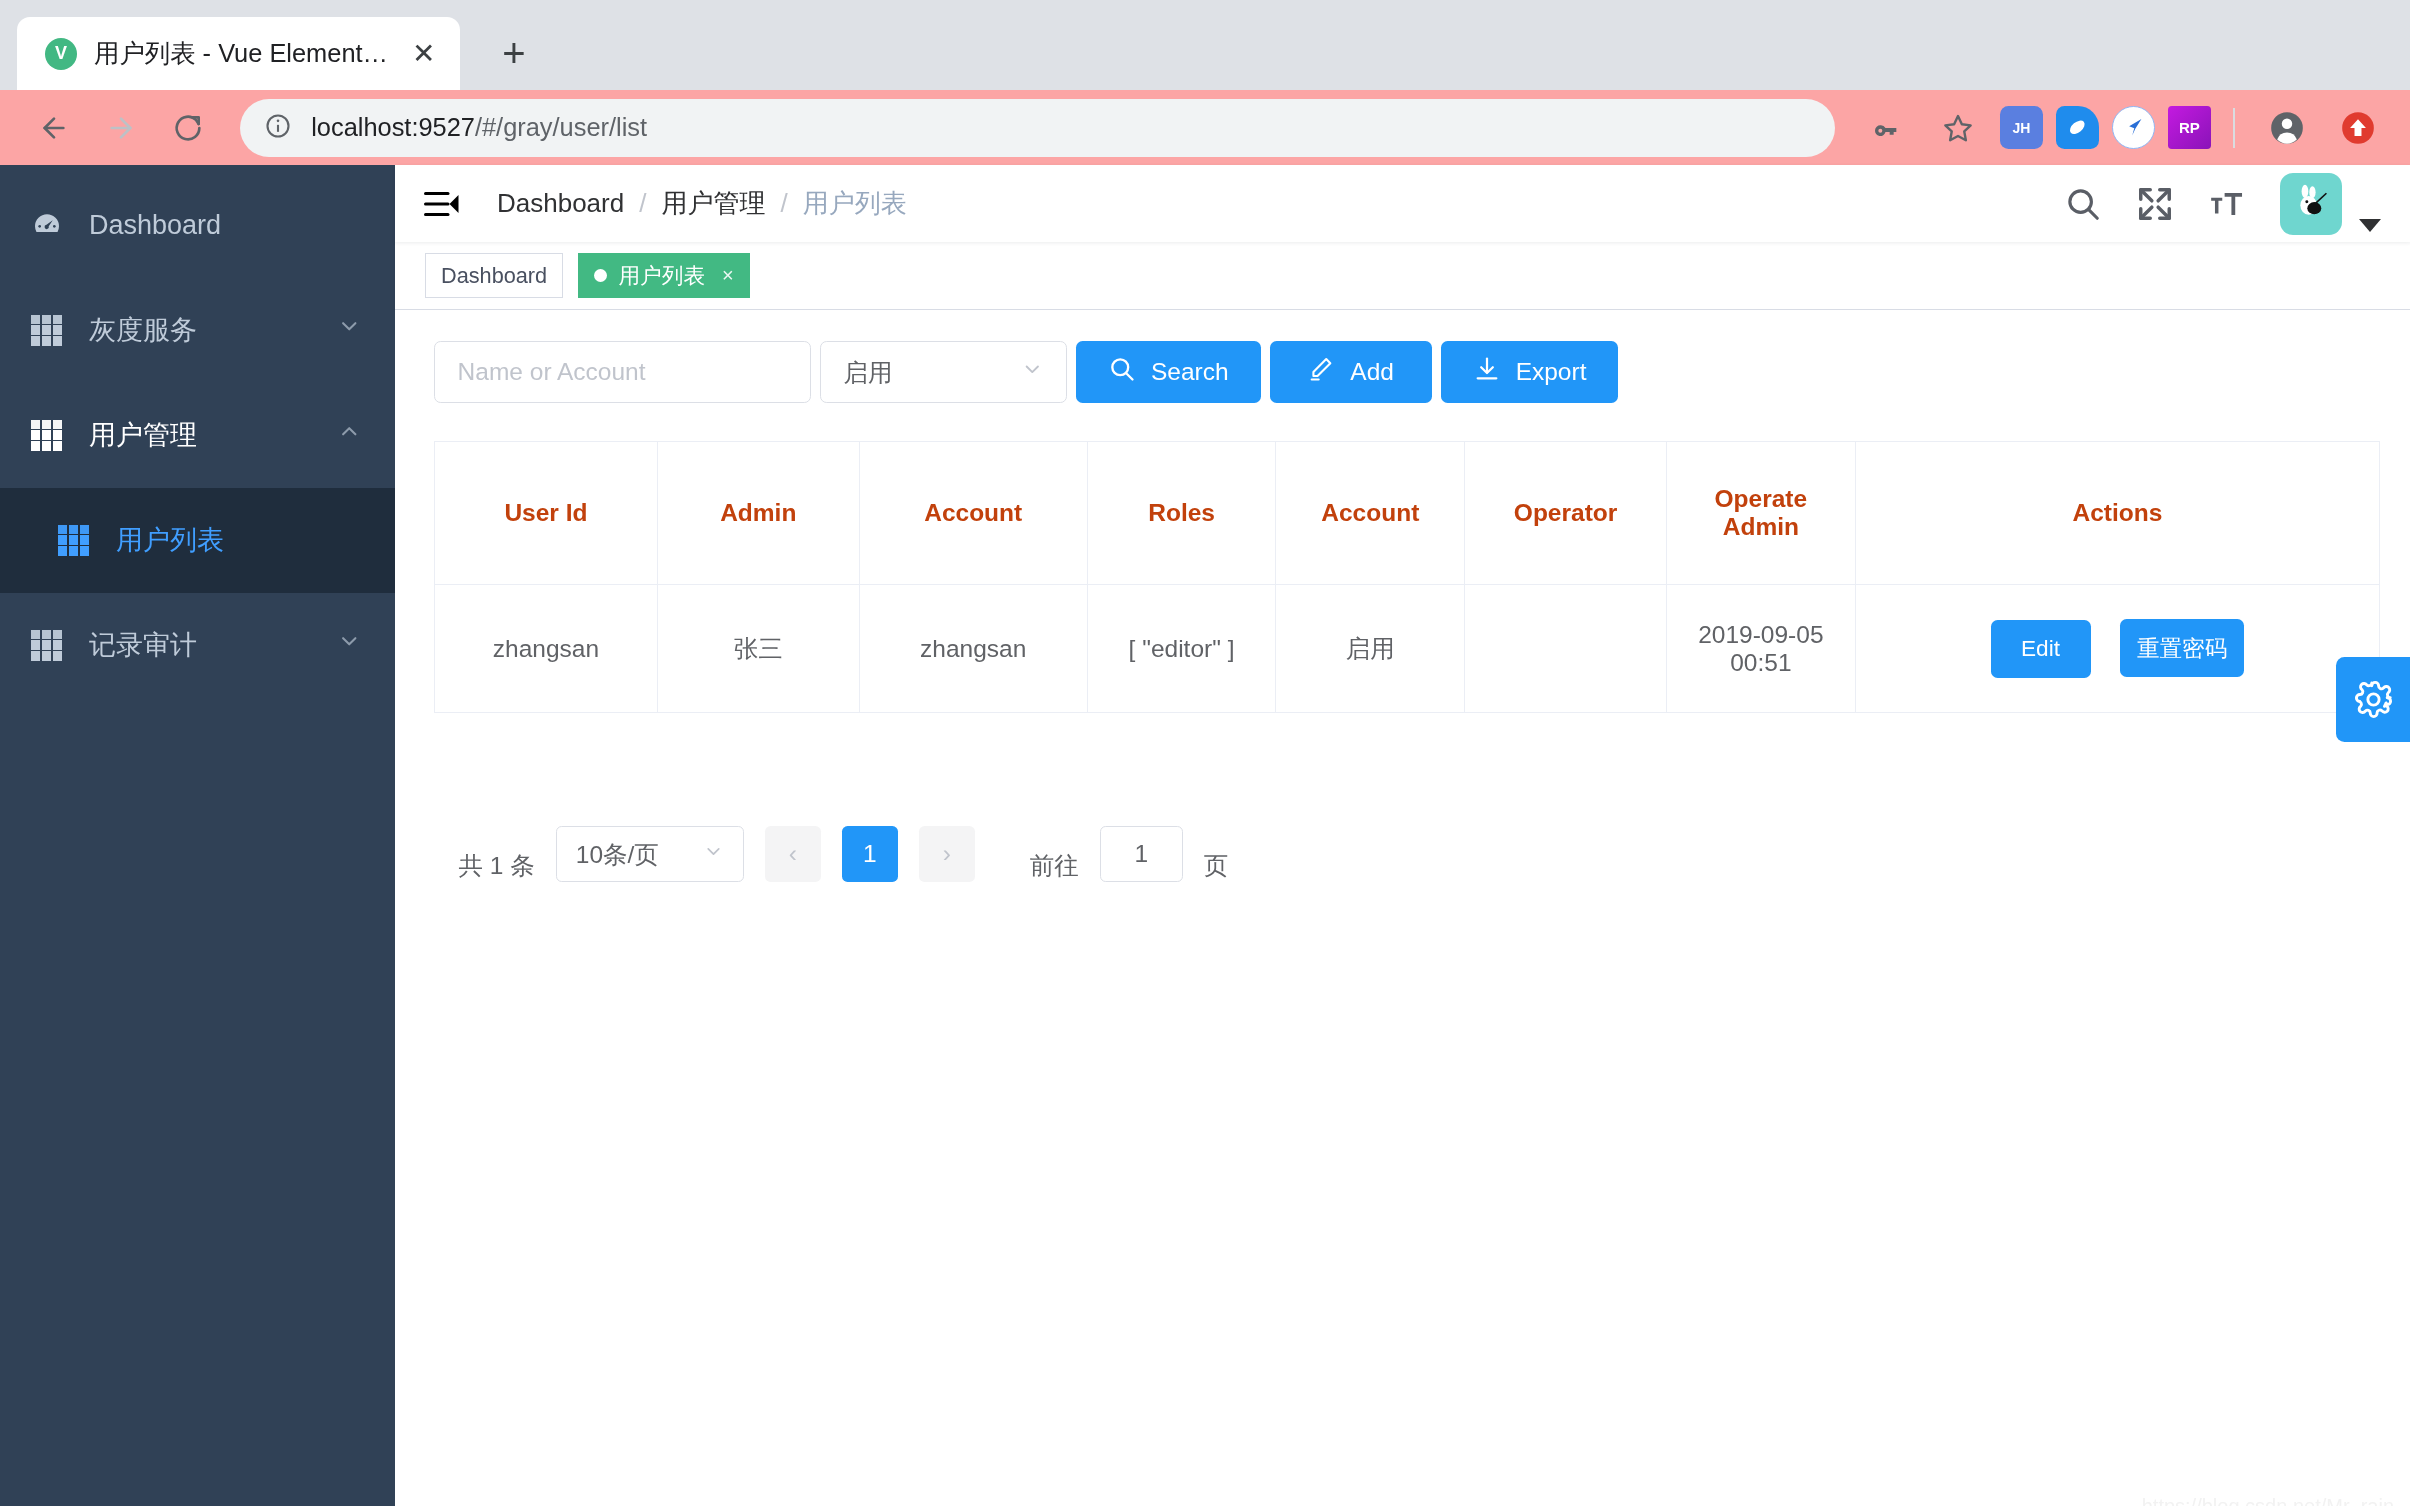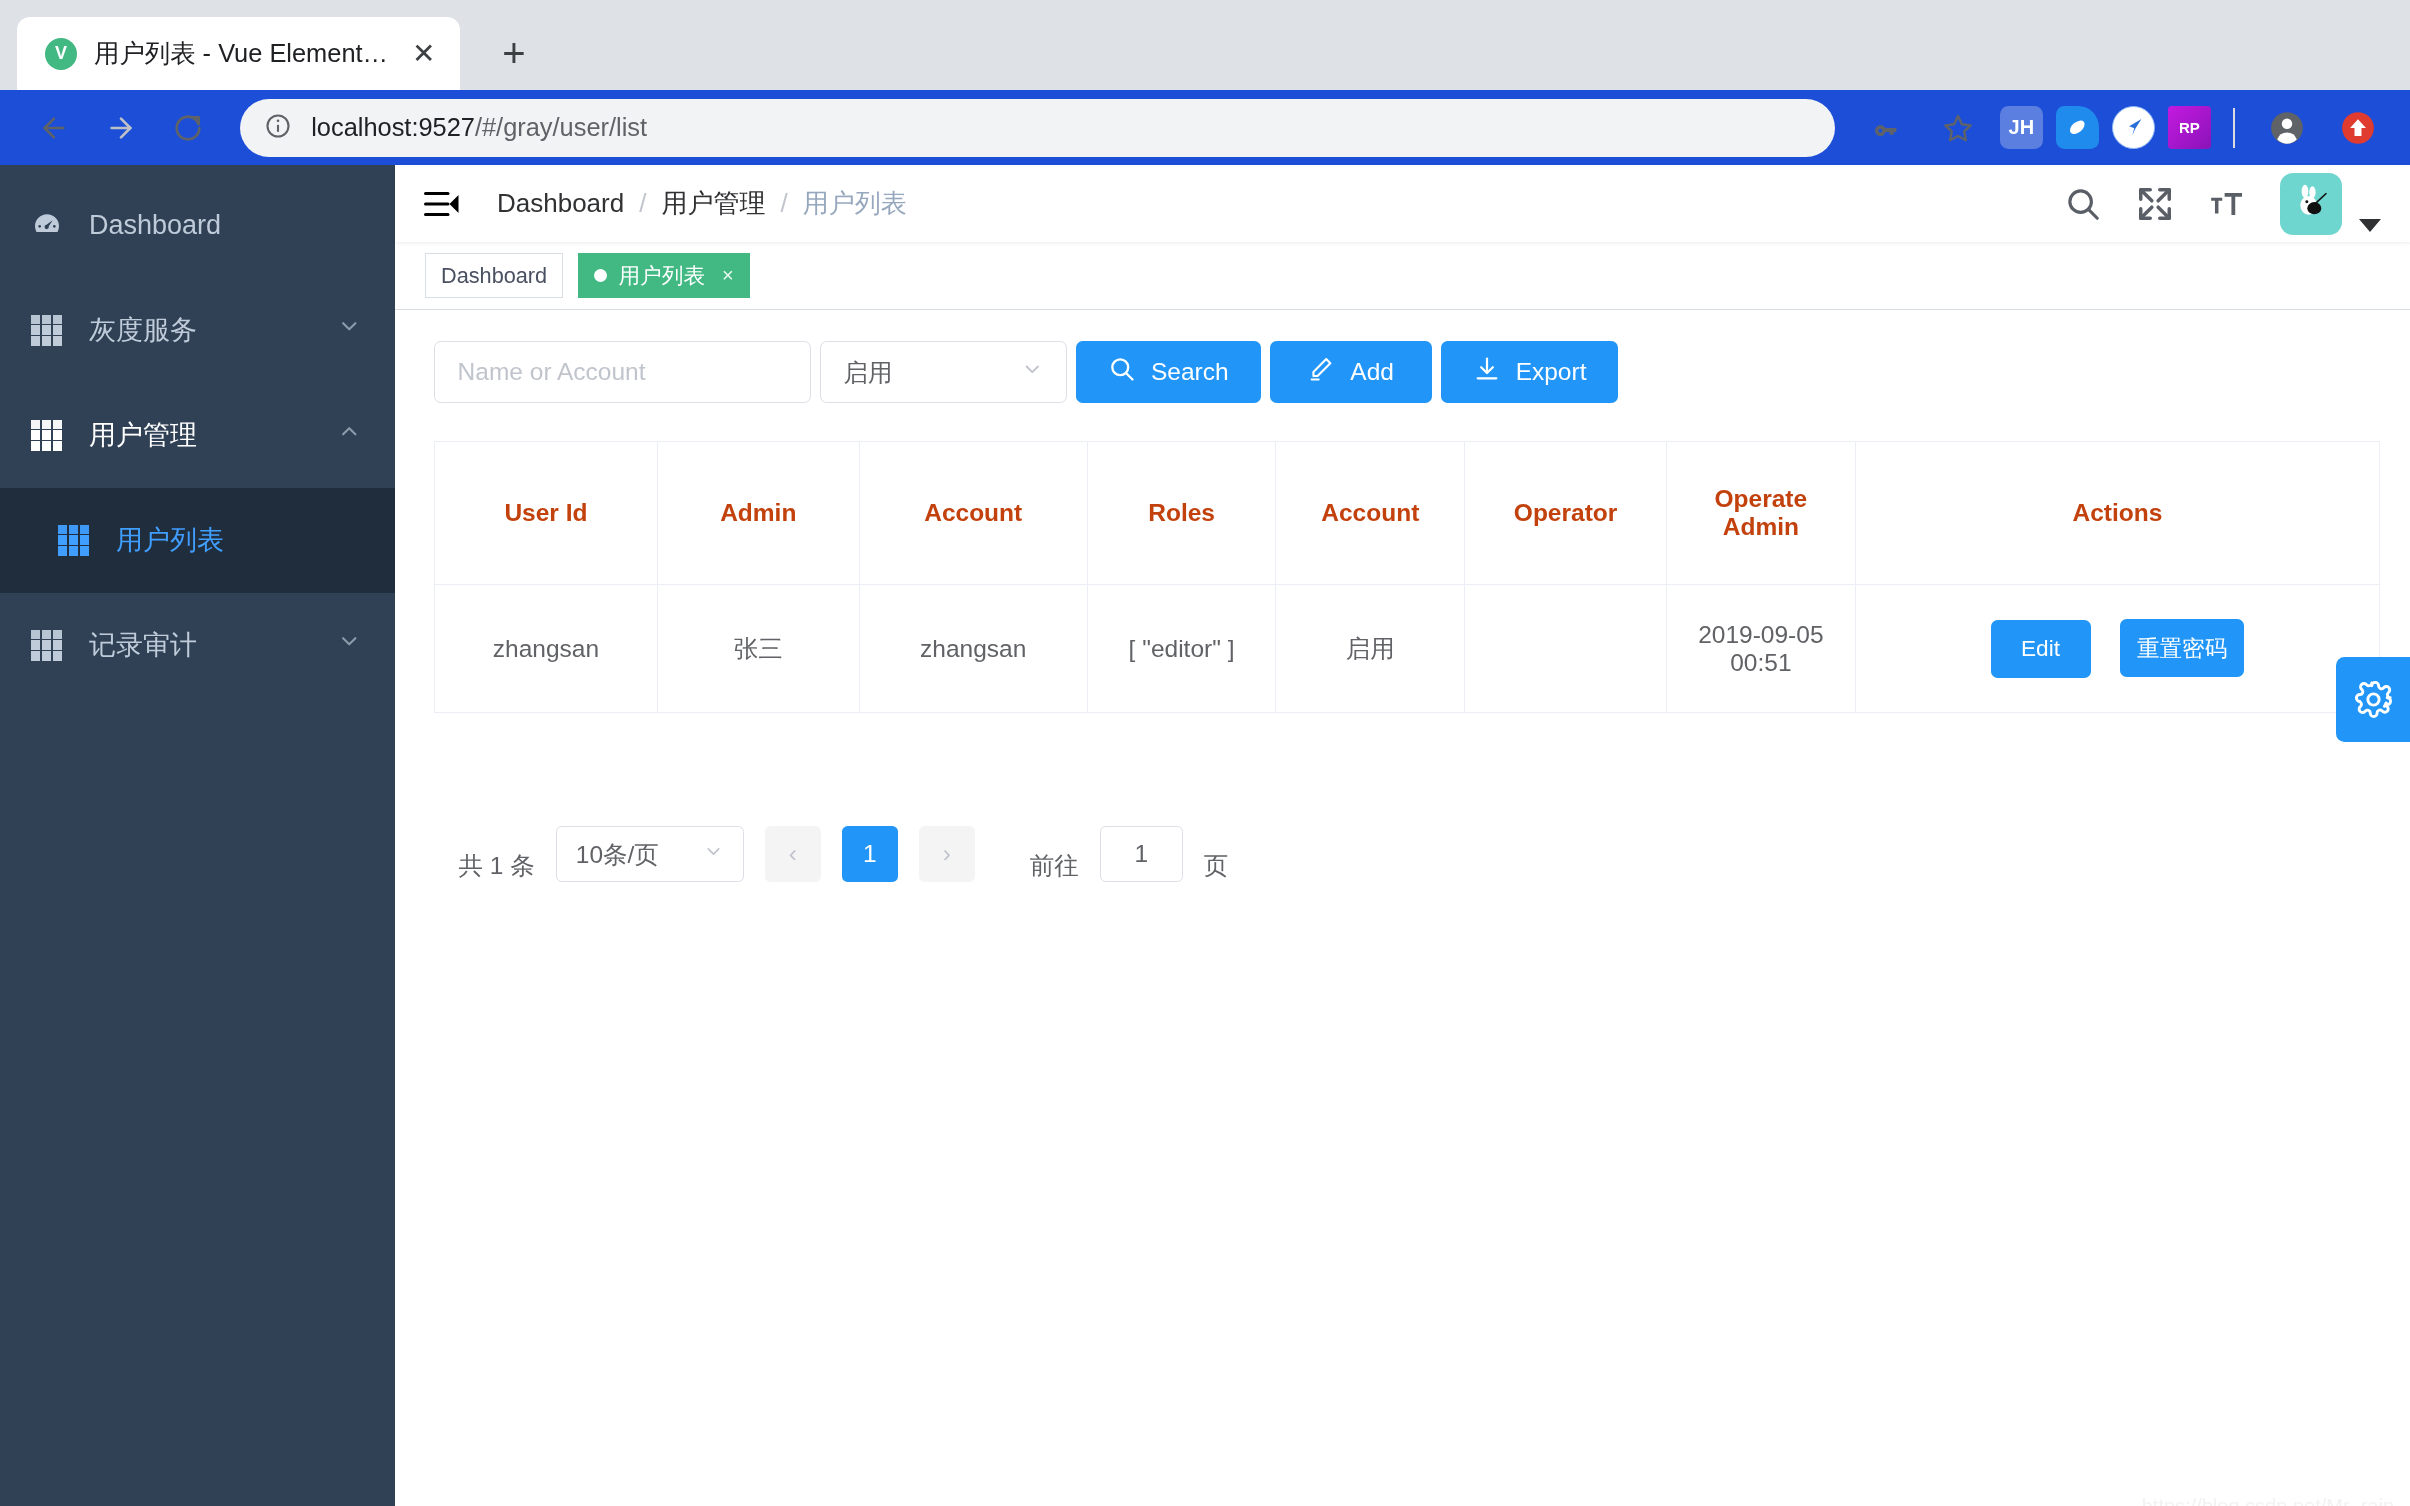--- a/index.html
+++ b/index.html
@@ -31,38 +31,38 @@
     white-space: nowrap; overflow: hidden; text-overflow: ellipsis;
   }
   .tab-close { font-size: 28px; color: #3c4043; line-height: 1; padding: 0 5.6px; cursor: pointer; }
   .newtab {
     width: 66px; height: 66px; margin-left: 21px; margin-bottom: 3.8px;
     display: flex; align-items: center; justify-content: center;
     font-size: 40px; color: #3c4043; font-weight: 300; cursor: pointer;
   }
 
   .toolbar {
-    height: 75px; background: #1d4ed8; display: flex; align-items: center;
+    height: 75px; background: #fca5a5; display: flex; align-items: center;
     padding: 0 24.5px; gap: 9.4px;
   }
   .tb-btn {
     width: 58px; height: 58px; display: flex; align-items: center; justify-content: center;
     border-radius: 50%; color: #5f6368; cursor: pointer; flex: 0 0 auto;
   }
   .omnibox {
     flex: 1 1 auto; height: 58px; background: #f1f3f4; border-radius: 29px;
     display: flex; align-items: center; padding: 0 24.5px; gap: 19px; margin: 0 13px;
     min-width: 0;
   }
   .omni-url { font-size: 25.4px; color: #202124; white-space: nowrap; }
   .omni-url .dim { color: #5f6368; }
   .ext-icons { display: flex; align-items: center; gap: 13px; flex: 0 0 auto; }
   .ext {
     width: 43px; height: 43px; border-radius: 8.5px; display: flex;
-    align-items: center; justify-content: center; font-size: 20px;
+    align-items: center; justify-content: center; font-size: 14px;
     font-weight: bold; color: #fff; cursor: pointer;
   }
   .tb-div { width: 1.9px; height: 40px; background: #dadce0; margin: 0 9.4px; }
 
   
   .app { display: flex; width: 2411px; height: 1360px; }
 
   
   .sidebar { width: 395px; background: #304156; flex: 0 0 auto; padding-top: 7.5px; }
   .side-item {

